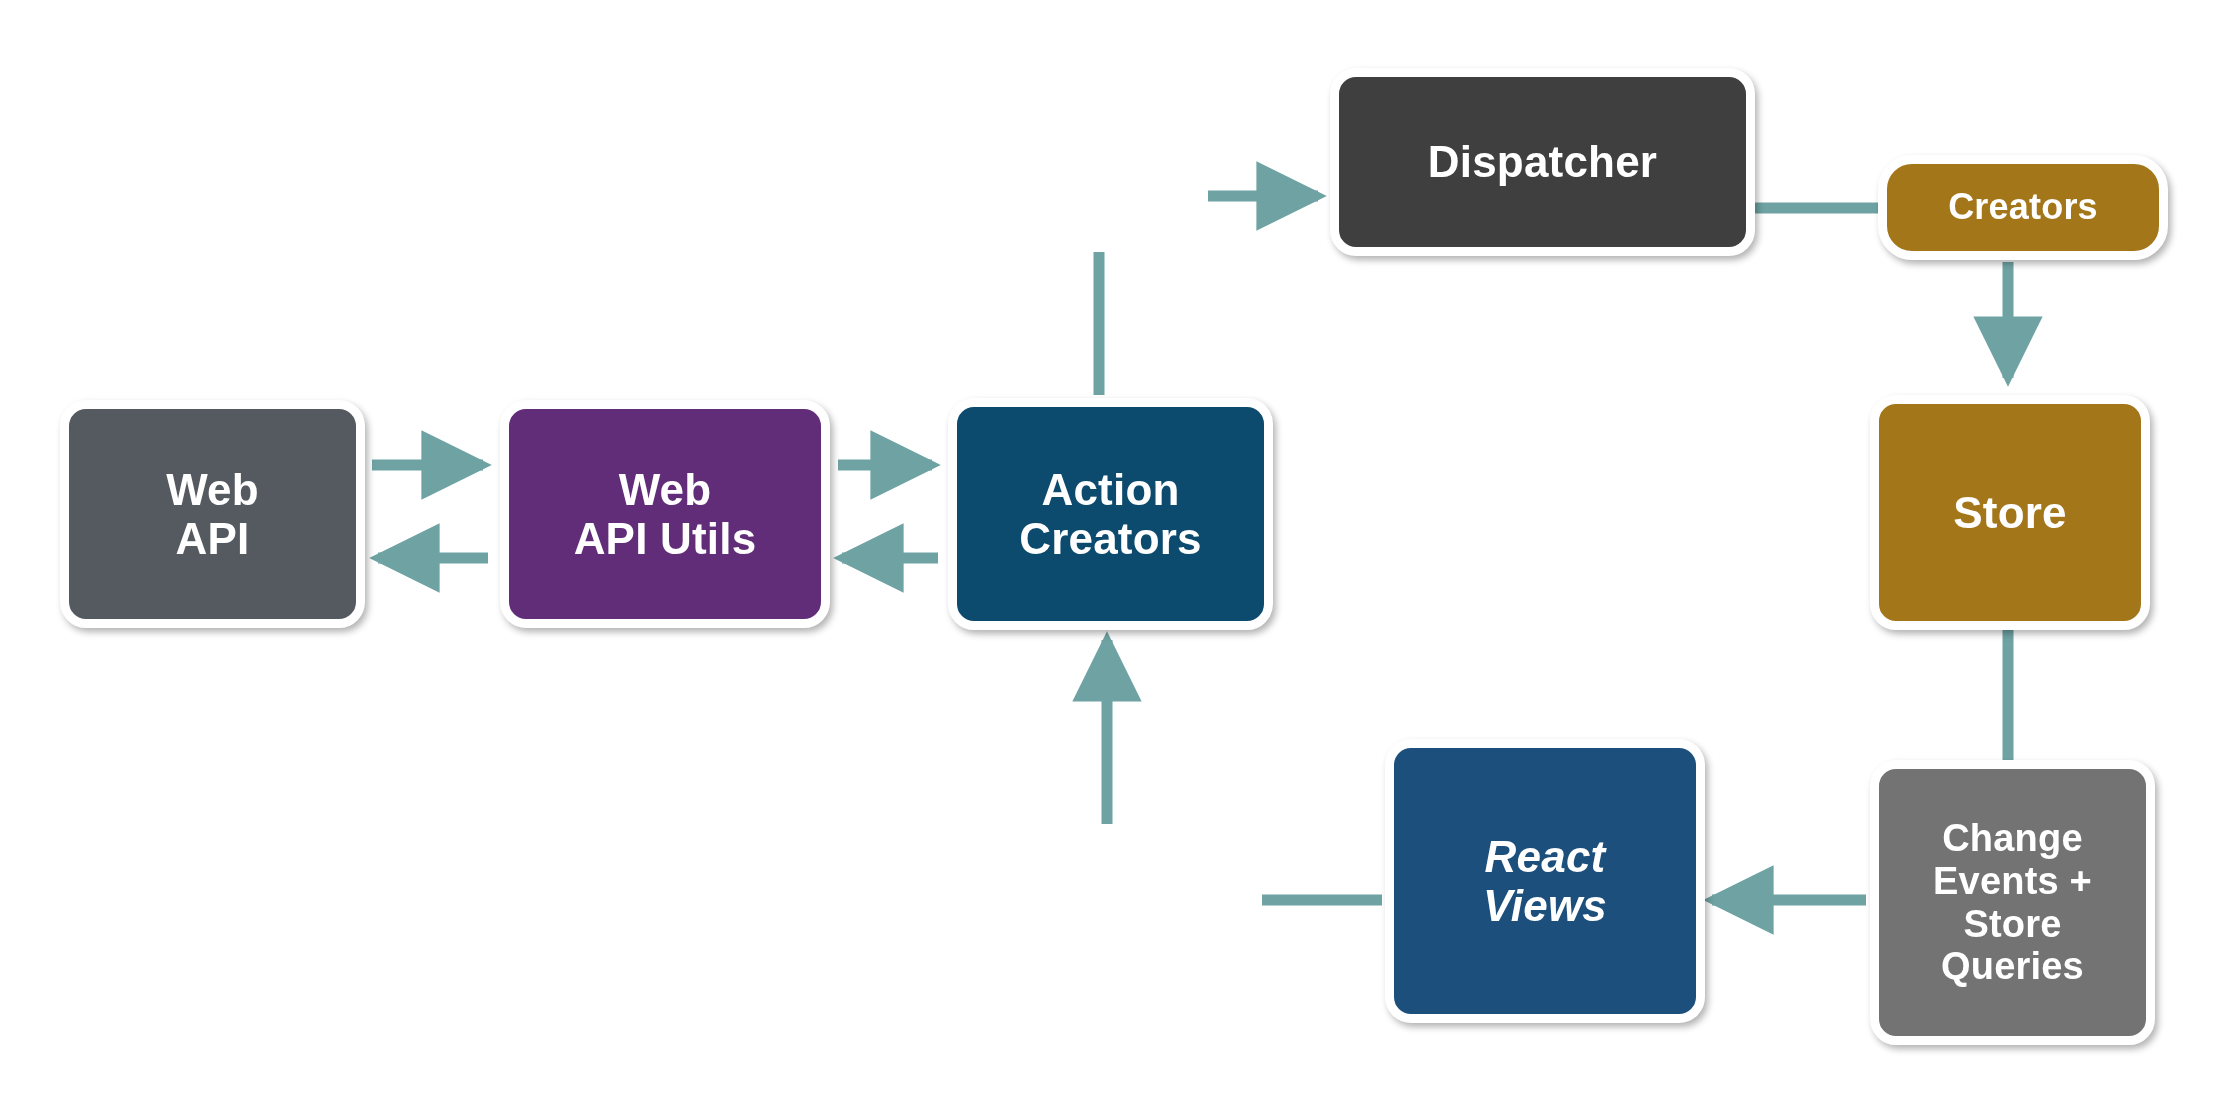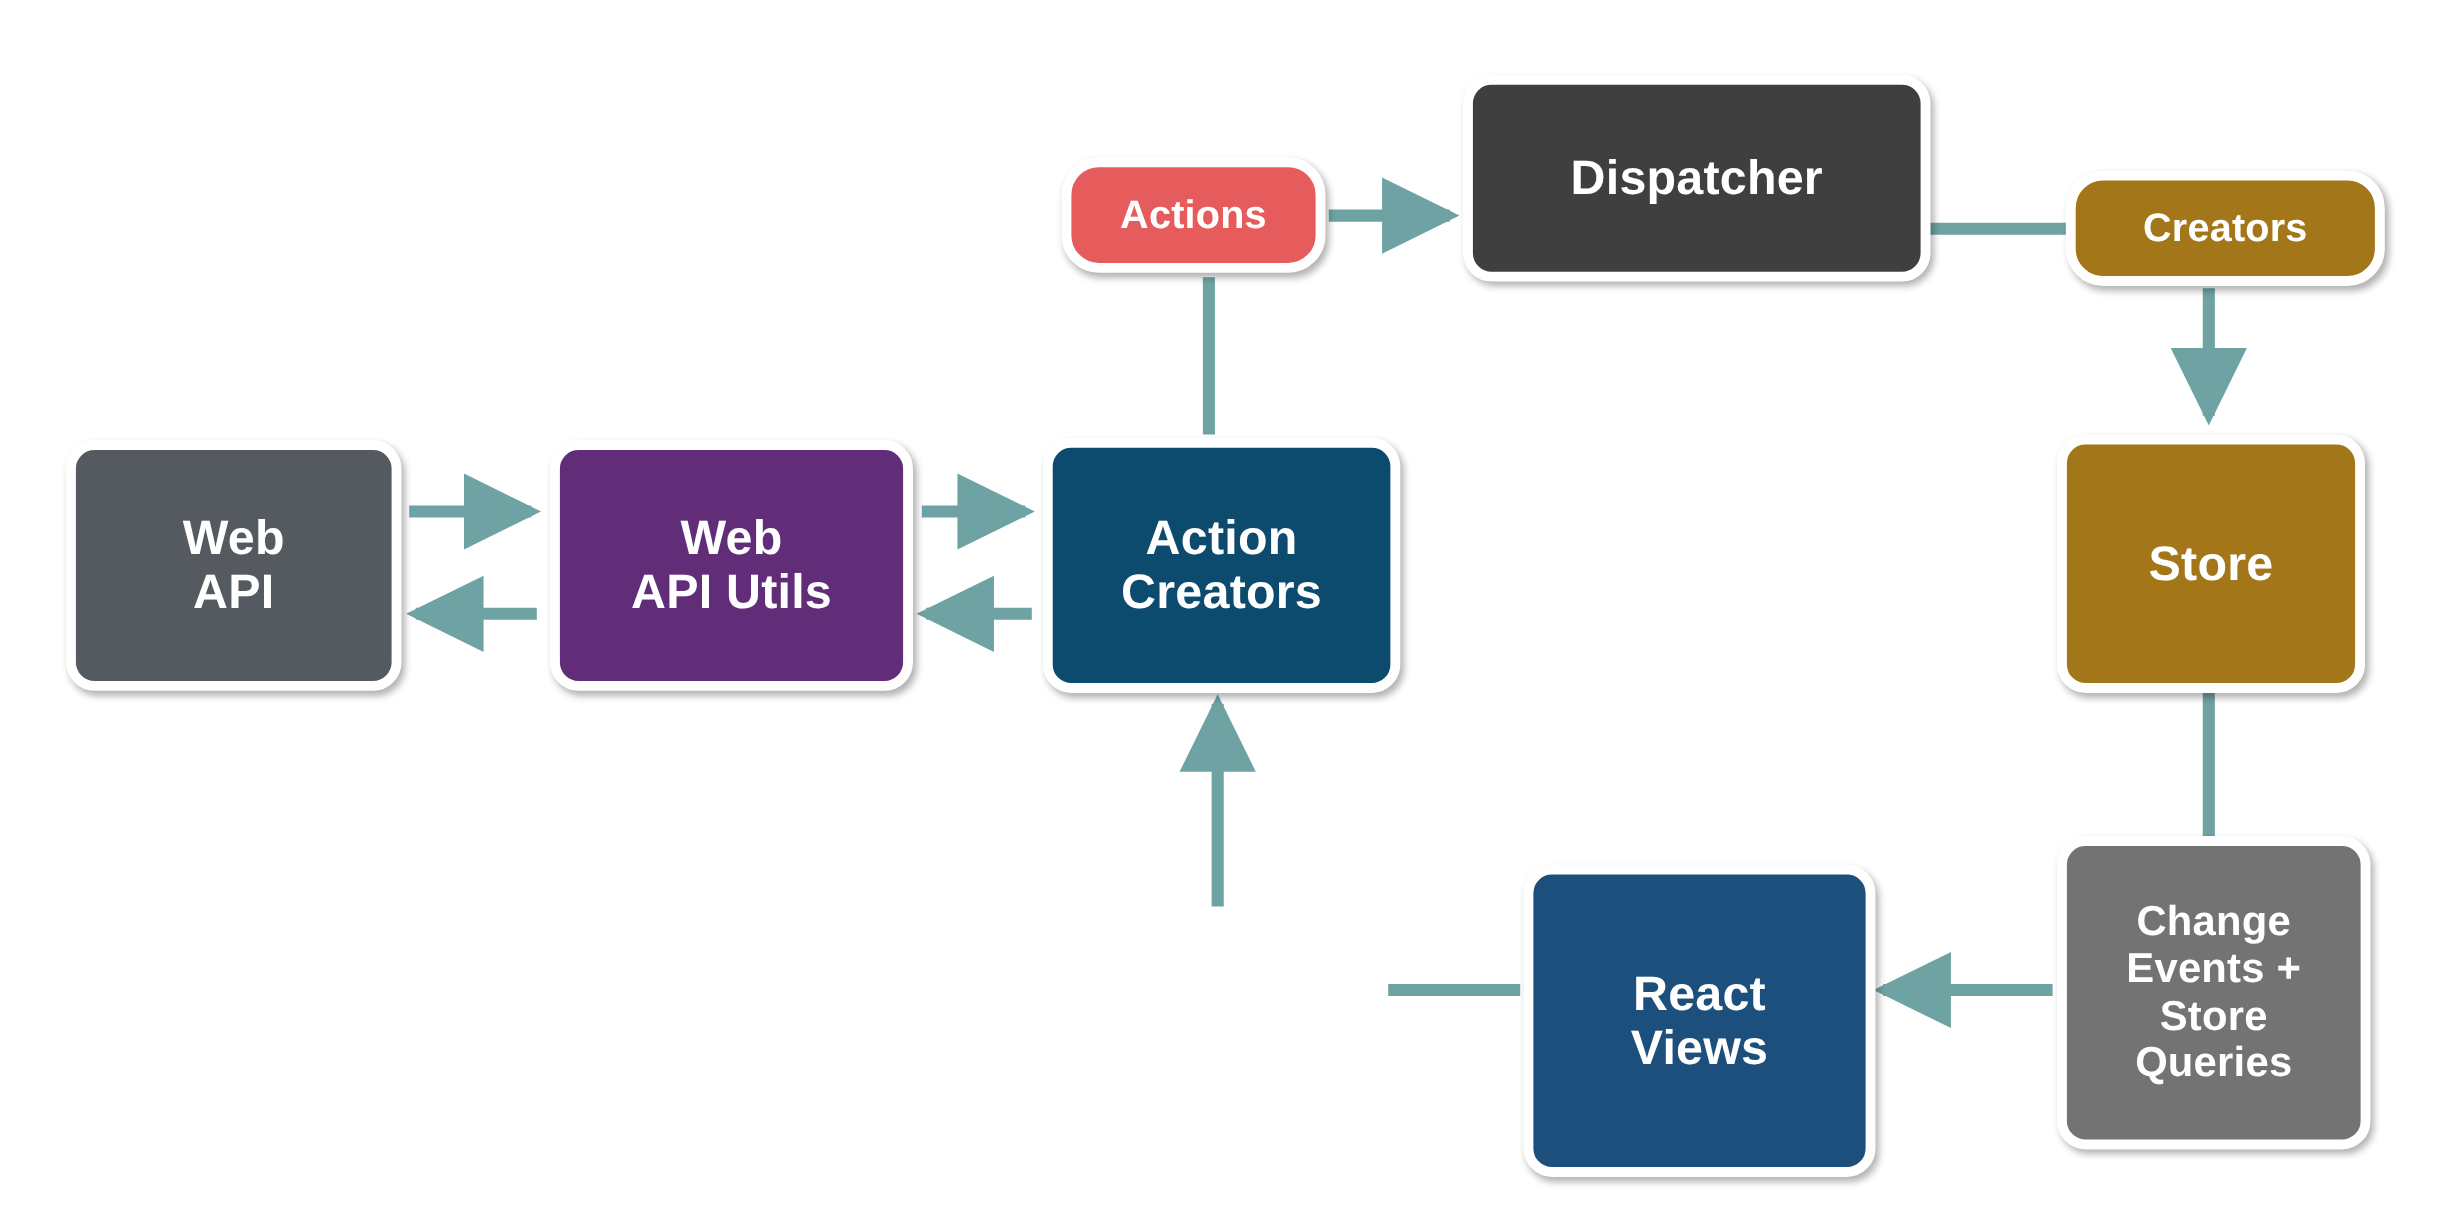--- a/index.html
+++ b/index.html
@@ -121,42 +121,39 @@
   <div class="node big fs-big" style="left:500px; top:400px; width:330px; height:228px; background:#612d79;">
     <span class="label">Web
 API Utils</span>
   </div>
 
   <div class="node big fs-big" style="left:948px; top:398px; width:325px; height:232px; background:#0c4a6e;">
     <span class="label">Action
 Creators</span>
   </div>
 
-  <div class="node pill fs-pill" style="left:965px; top:143px; width:240px; height:105px; background:#e65c5c;">
-    <span class="label">Actions</span>
-  </div>
 
   <div class="node big fs-big" style="left:1330px; top:68px; width:425px; height:188px; background:#3f3f3f;">
     <span class="label">Dispatcher</span>
   </div>
 
   <div class="node pill fs-pill" style="left:1878px; top:155px; width:290px; height:105px; background:#a3761a;">
     <span class="label">Creators</span>
   </div>
 
   <div class="node big fs-big" style="left:1870px; top:395px; width:280px; height:235px; background:#a3761a;">
     <span class="label">Store</span>
   </div>
 
   <div class="node big fs-small" style="left:1870px; top:760px; width:285px; height:285px; background:#737373;">
     <span class="label">Change
 Events +
 Store
 Queries</span>
   </div>
 
-  <div class="node big fs-big" style="left:1385px; top:786px; width:320px; height:284px; background:#1d4f7c;">
+  <div class="node big fs-big" style="left:1385px; top:739px; width:320px; height:284px; background:#1d4f7c;font-style:italic;">
     <span class="label">React
 Views</span>
   </div>
 
 
 </div>
 
 </body></html>

